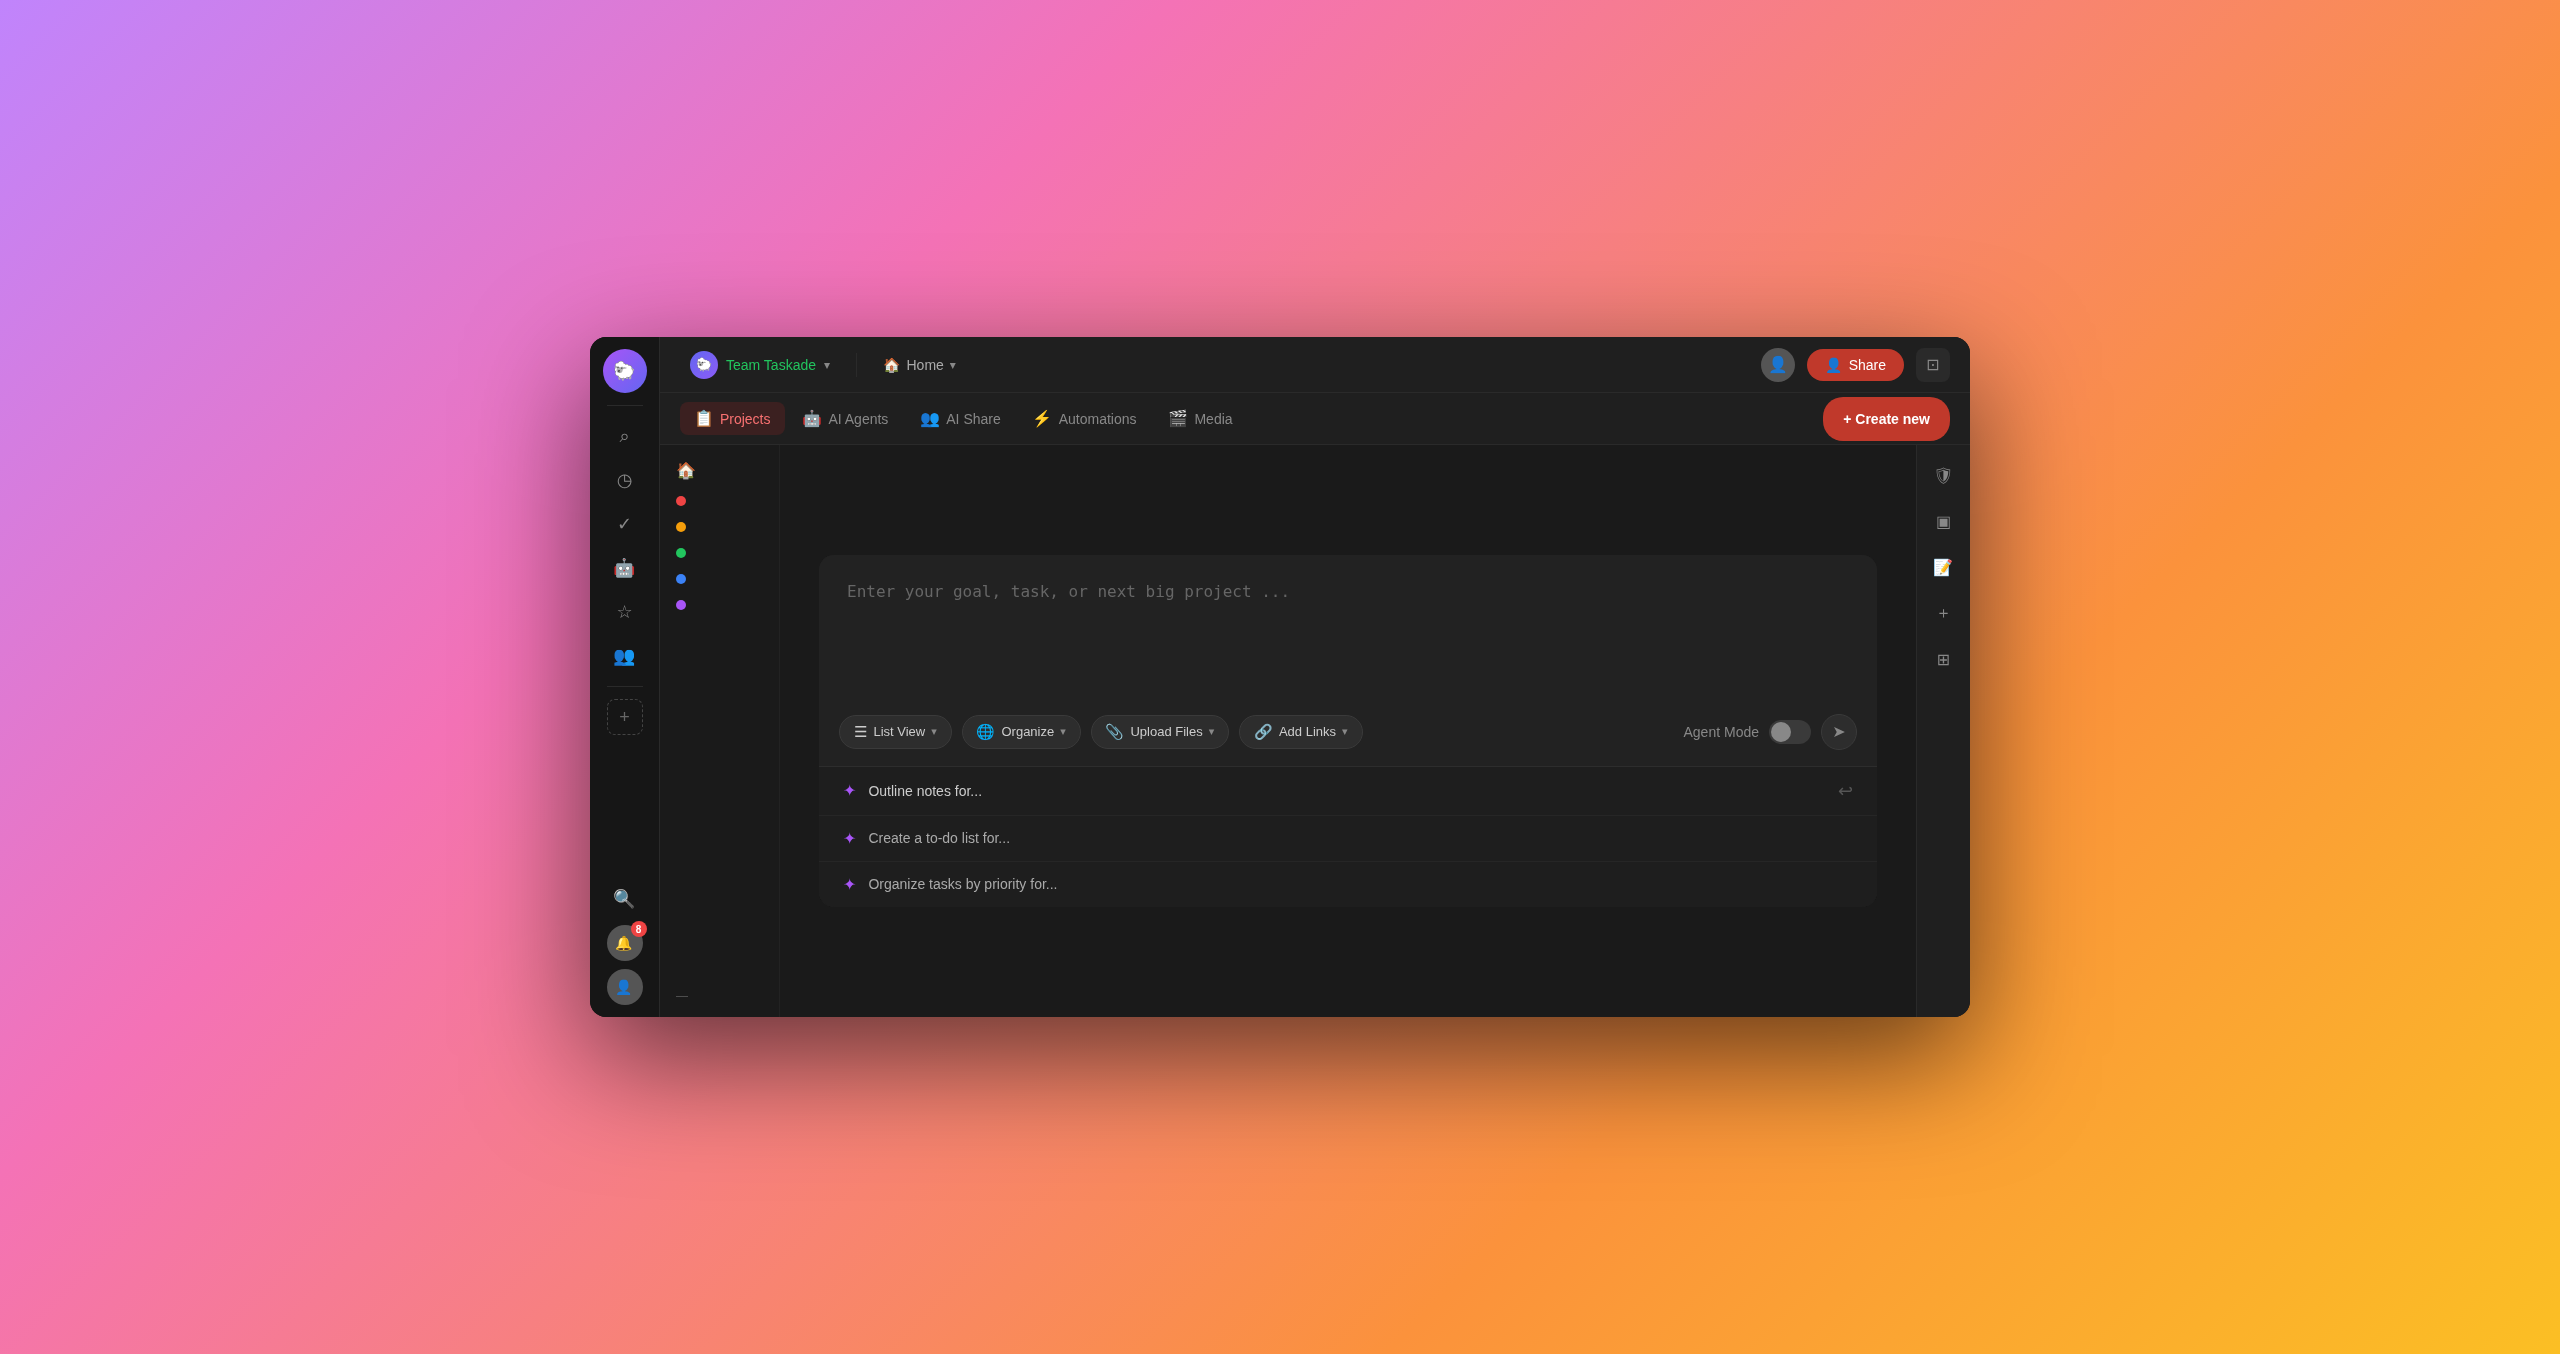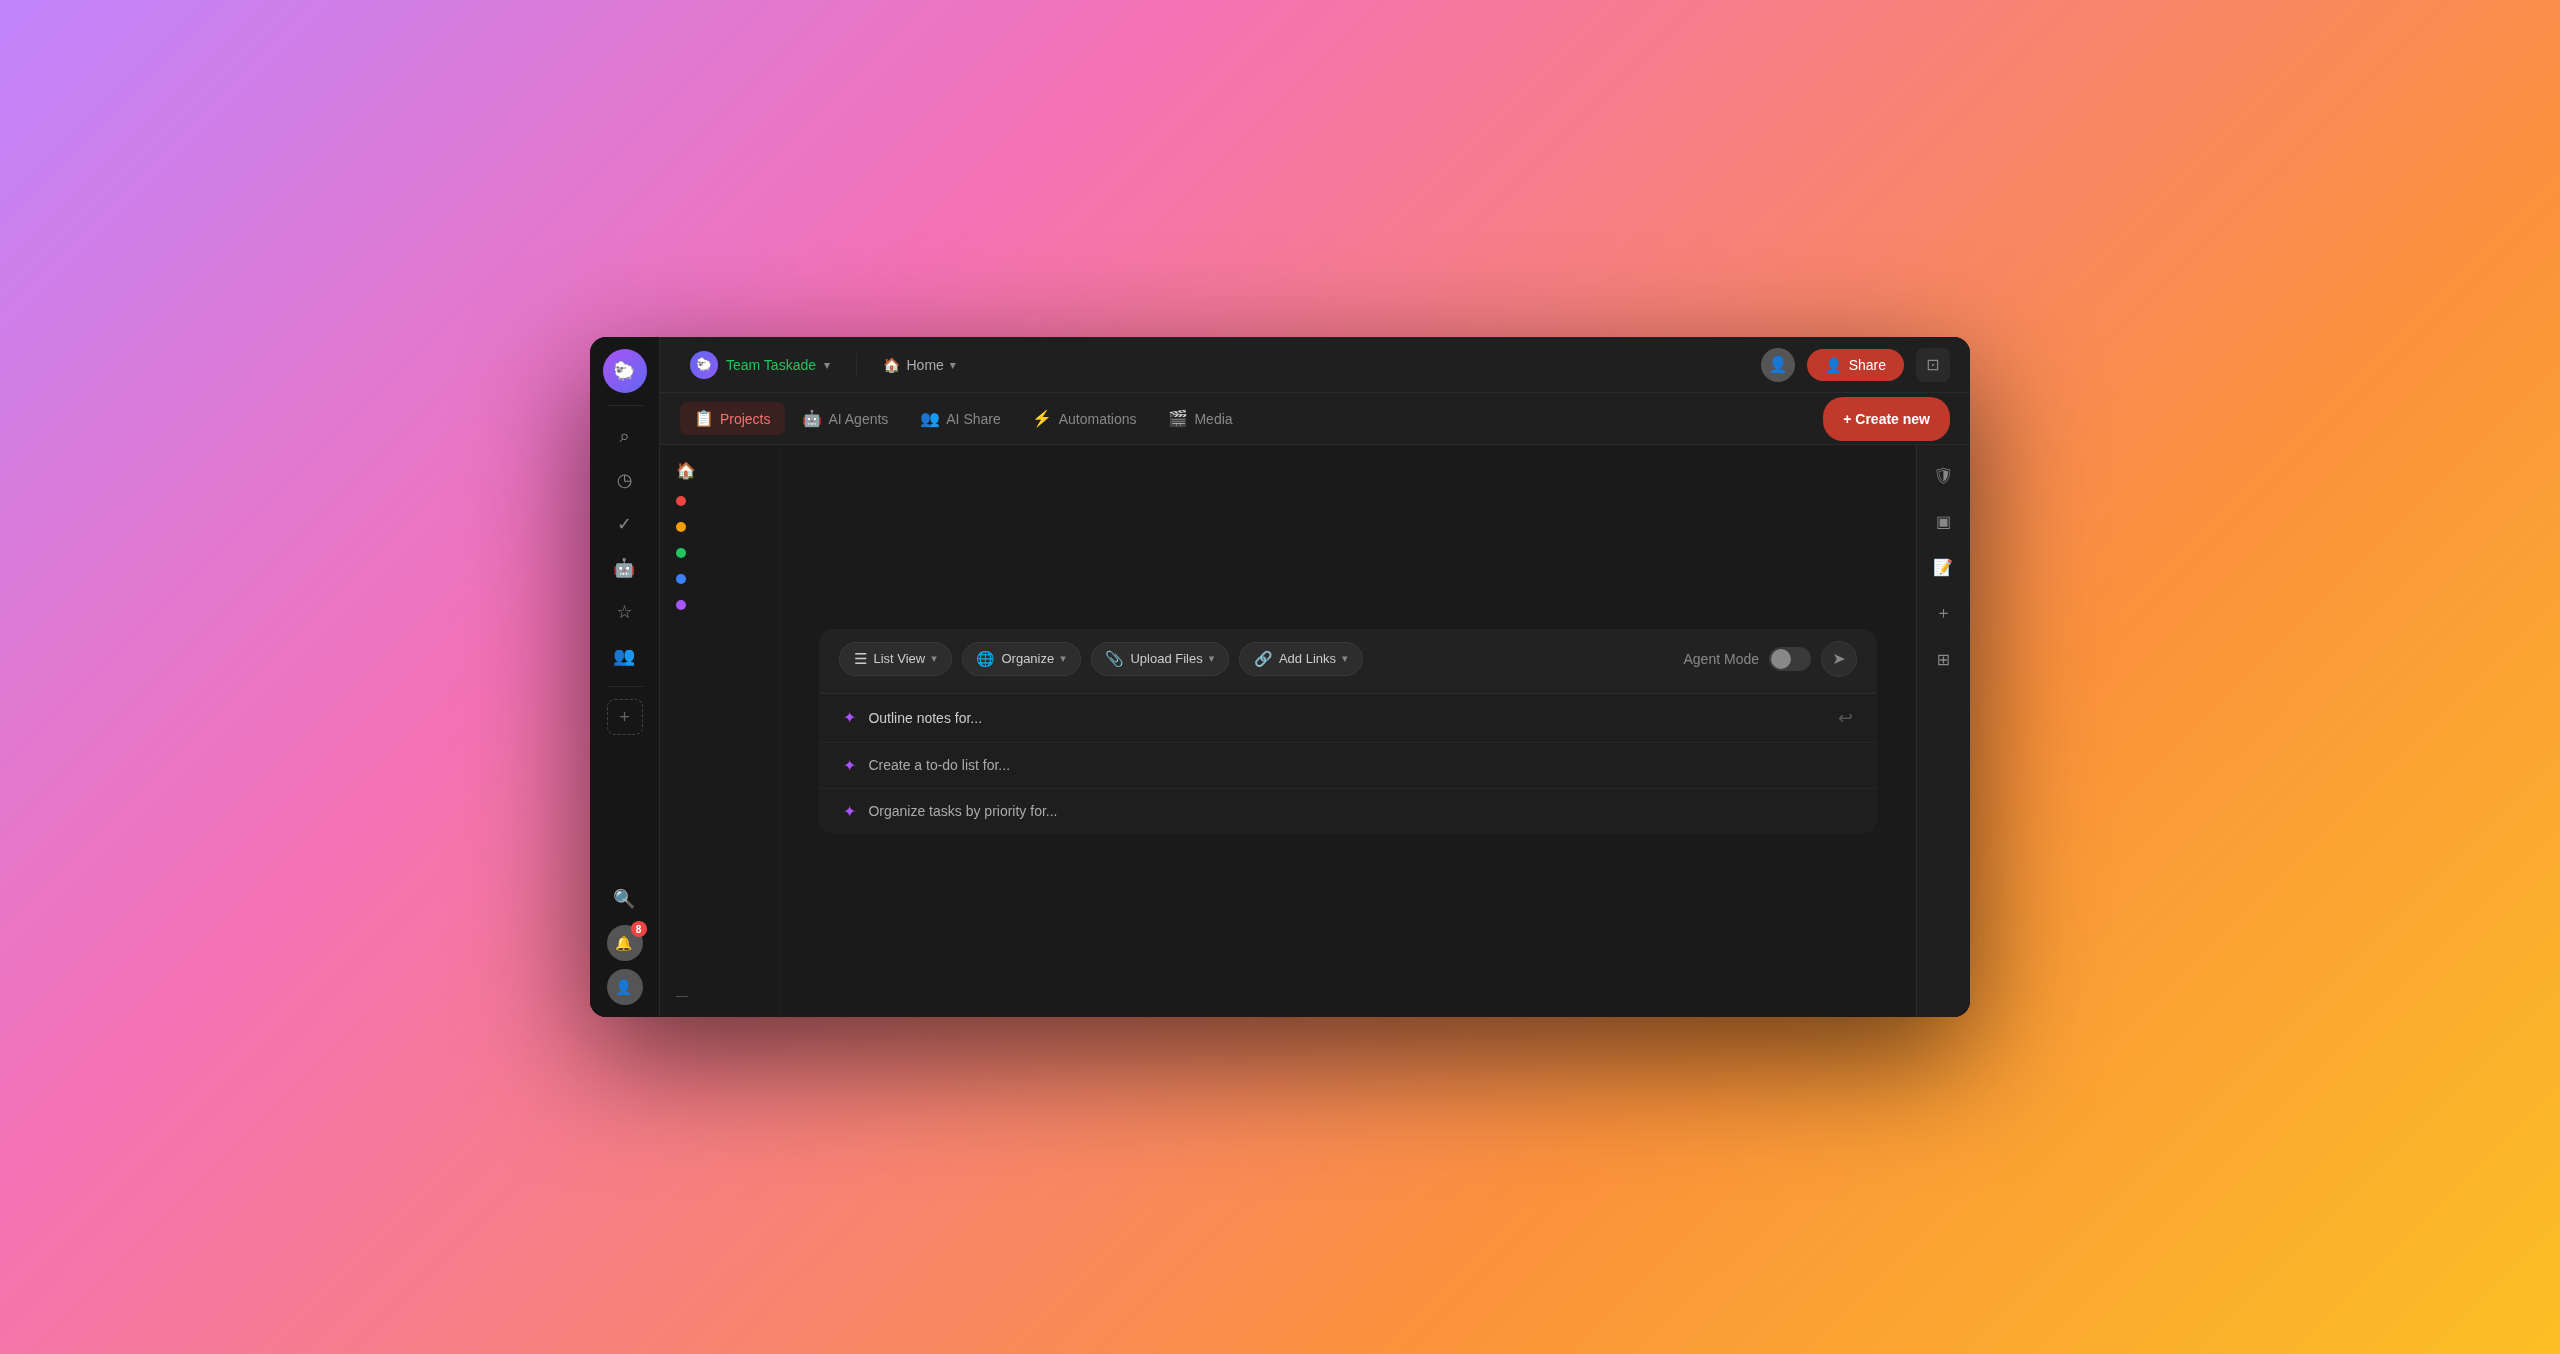--- a/index.html
+++ b/index.html
@@ -543,20 +543,23 @@
         <div class="list-item-row">
           <div class="list-color-dot" style="background:#a855f7;"></div>
         </div>
         <div style="margin-top:auto; color:#555; font-size:12px; padding:4px 8px;">—</div>
       </div>
 
       <div class="center-area">
         <div class="ai-card">
           <div class="ai-card-inner">
 
+            <div class="ai-input-area">
+              <textarea class="ai-input" rows="4" placeholder="Enter your goal, task, or next big project ..." style=""></textarea>
+            </div>
 
             <div class="ai-toolbar">
               <button class="toolbar-btn">
                 <span class="toolbar-btn-icon">☰</span>
                 <span>List View</span>
                 <span class="chevron-small">▾</span>
               </button>
               <button class="toolbar-btn">
                 <span class="toolbar-btn-icon">🌐</span>
                 <span>Organize</span>

